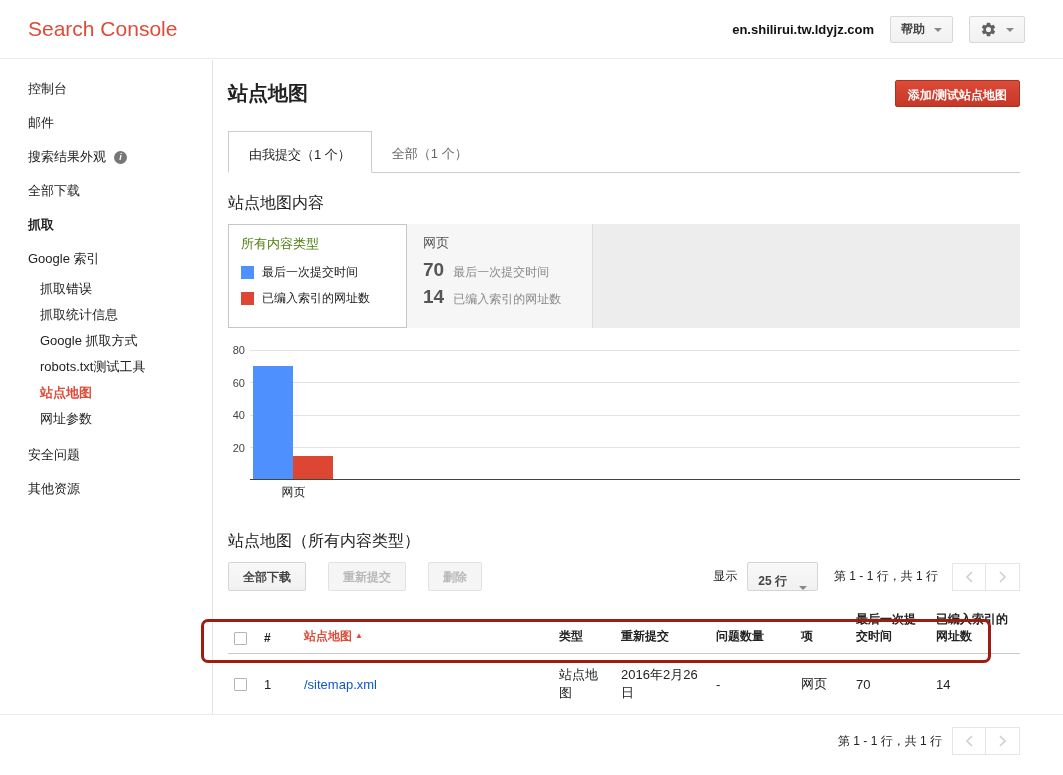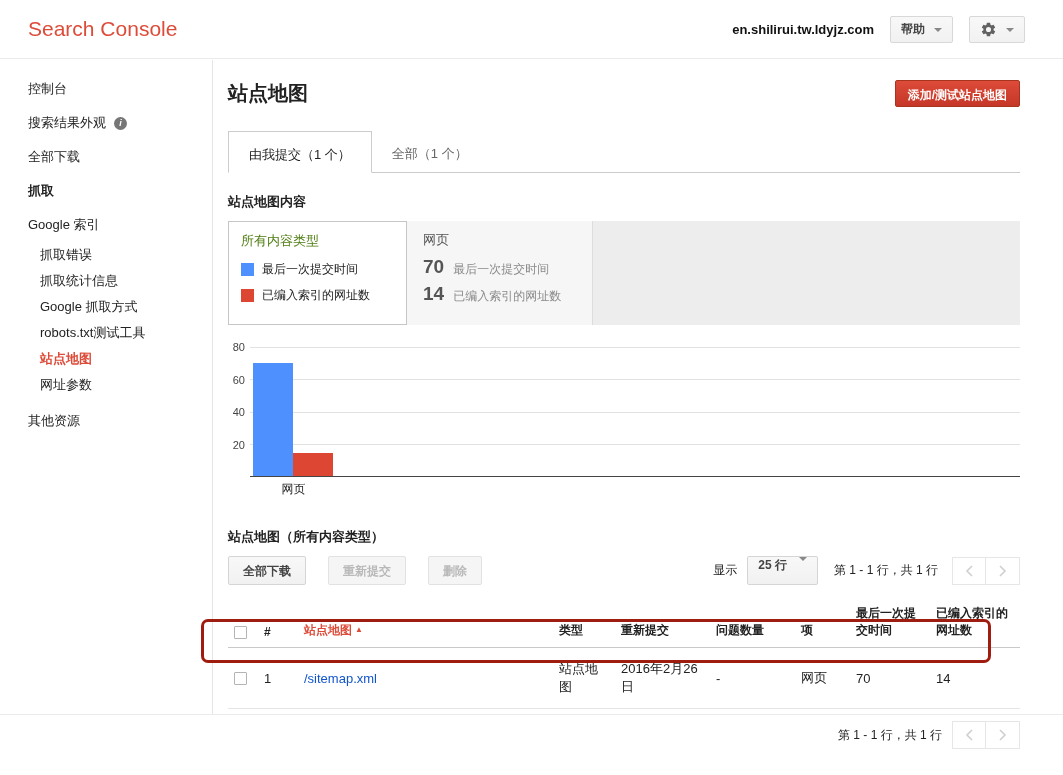--- a/index.html
+++ b/index.html
@@ -31,21 +31,21 @@
   .main { position:absolute; left:214px; top:60px; width:849px; padding:0 43px 0 14px; }
   .page-head { display:flex; justify-content:space-between; align-items:flex-start; margin-top:20px; }
   .page-title { font-size:20px; color:#222; }
   .red-btn { background:linear-gradient(#dd4b39,#c53727); color:#fff; font-size:12px; font-weight:bold;
              border:1px solid #a8331f; border-radius:2px; padding:6px 12px; height:27px; cursor:pointer; }
 
   .tabs { display:flex; margin-top:24px; border-bottom:1px solid #ccc; }
   .tab { padding:14px 20px 8px; font-size:13px; color:#666; cursor:pointer; }
   .tab.active { background:#fff; border:1px solid #ccc; border-bottom:1px solid #fff; margin-bottom:-1px; color:#222; }
 
-  .section-heading { margin-top:20px; font-size:13px; font-weight:bold; color:#222; }
+  .section-heading { margin-top:20px; font-size:16px; font-weight:normal; color:#222; }
 
   .legend-stats { display:flex; margin-top:10px; height:104px; }
   .legend-box { width:179px; border:1px solid #c6c6c6; background:#fff; padding:10px 12px; flex:none; }
   .legend-title { font-size:13px; color:#4d7c0f; margin-bottom:11px; }
   .legend-item { display:flex; align-items:center; gap:8px; font-size:12px; color:#222; margin-bottom:9px; }
   .swatch { width:13px; height:13px; flex:none; }
   .stats-box { flex:1; background:#ededed; display:flex; }
   .stats-pane { width:186px; background:#f6f6f6; border-right:1px solid #ddd; padding:10px 16px; }
   .stats-cat { font-size:13px; color:#555; margin-bottom:7px; }
   .stat-row { display:flex; align-items:baseline; gap:9px; margin-bottom:5px; }
@@ -64,21 +64,21 @@
   .xlabel-row { display:flex; }
   .xlabel { margin-left:25px; width:81px; text-align:center; font-size:12px; color:#222; margin-top:4px; }
 
   
   .toolbar { display:flex; align-items:center; margin-top:10px;gap:12px; }
   .btn { background:linear-gradient(#f8f8f8,#f1f1f1); border:1px solid #d5d5d5; border-radius:2px;
          padding:6px 14px; font-size:12px; font-weight:bold; color:#444; cursor:pointer; margin-right:10px; height:29px; }
   .btn.disabled { color:#b9b9b9; background:#f5f5f5; border-color:#e2e2e2; cursor:default; }
   .toolbar-right { margin-left:auto; display:flex; align-items:center; gap:10px; }
   .show-label { font-size:12px; color:#222; }
-  .select-btn { display:inline-flex; align-items:flex-start; gap:12px; border:1px solid #d5d5d5;
+  .select-btn { display:inline-flex; align-items:flex-end; gap:12px; border:1px solid #d5d5d5;
                 background:linear-gradient(#f8f8f8,#f1f1f1); padding:0 10px; height:29px;
                 font-size:12px; font-weight:bold; color:#444; border-radius:2px; cursor:pointer; }
   .range-text { font-size:12px; color:#222; margin-left:6px; }
   .pager { display:flex; margin-left:4px; }
   .pager-btn { width:34px; height:28px; border:1px solid #e6e6e6; background:#fff; display:flex;
                align-items:center; justify-content:center; cursor:default; }
   .pager-btn + .pager-btn { border-left:none; }
 
   
   table.sitemap-table { width:100%; border-collapse:collapse; margin-top:14px; }
@@ -117,33 +117,35 @@
               <path fill="#616161" d="M19.14 12.94c.04-.3.06-.61.06-.94 0-.32-.02-.64-.07-.94l2.03-1.58a.49.49 0 0 0 .12-.61l-1.92-3.32a.49.49 0 0 0-.59-.22l-2.39.96c-.5-.38-1.03-.7-1.62-.94l-.36-2.54a.48.48 0 0 0-.48-.41h-3.84c-.24 0-.43.17-.47.41l-.36 2.54c-.59.24-1.13.57-1.62.94l-2.39-.96a.49.49 0 0 0-.59.22L2.74 8.87c-.12.21-.08.47.12.61l2.03 1.58c-.05.3-.09.63-.09.94s.02.64.07.94l-2.03 1.58a.49.49 0 0 0-.12.61l1.92 3.32c.12.22.37.29.59.22l2.39-.96c.5.38 1.03.7 1.62.94l.36 2.54c.05.24.24.41.48.41h3.84c.24 0 .44-.17.47-.41l.36-2.54c.59-.24 1.13-.56 1.62-.94l2.39.96c.22.08.47 0 .59-.22l1.92-3.32a.49.49 0 0 0-.12-.61l-2.01-1.58zM12 15.6A3.6 3.6 0 1 1 12 8.4a3.6 3.6 0 0 1 0 7.2z"></path>
             </svg>
         </span>
         <span class="caret"></span>
       </button>
     </div>
   </div>
 
   <nav class="sidebar">
     <div class="nav-item">控制台</div>
+    <div class="nav-item">邮件</div>
     <div class="nav-item">
       <span>搜索结果外观</span><span class="info-icon">i</span>
     </div>
     <div class="nav-item">全部下载</div>
     <div class="nav-item section">抓取</div>
     <div class="nav-item">Google 索引</div>
     <div class="nav-sub">抓取错误</div>
     <div class="nav-sub">抓取统计信息</div>
     <div class="nav-sub">Google 抓取方式</div>
     <div class="nav-sub">robots.txt测试工具</div>
     <div class="nav-sub active">站点地图</div>
     <div class="nav-sub">网址参数</div>
     <div class="nav-gap"></div>
+    <div class="nav-item">安全问题</div>
     <div class="nav-item">其他资源</div>
   </nav>
 
   <main class="main">
 
     <div class="page-head">
       <h1 class="page-title">站点地图</h1>
       <button class="red-btn">添加/测试站点地图</button>
     </div>
 

